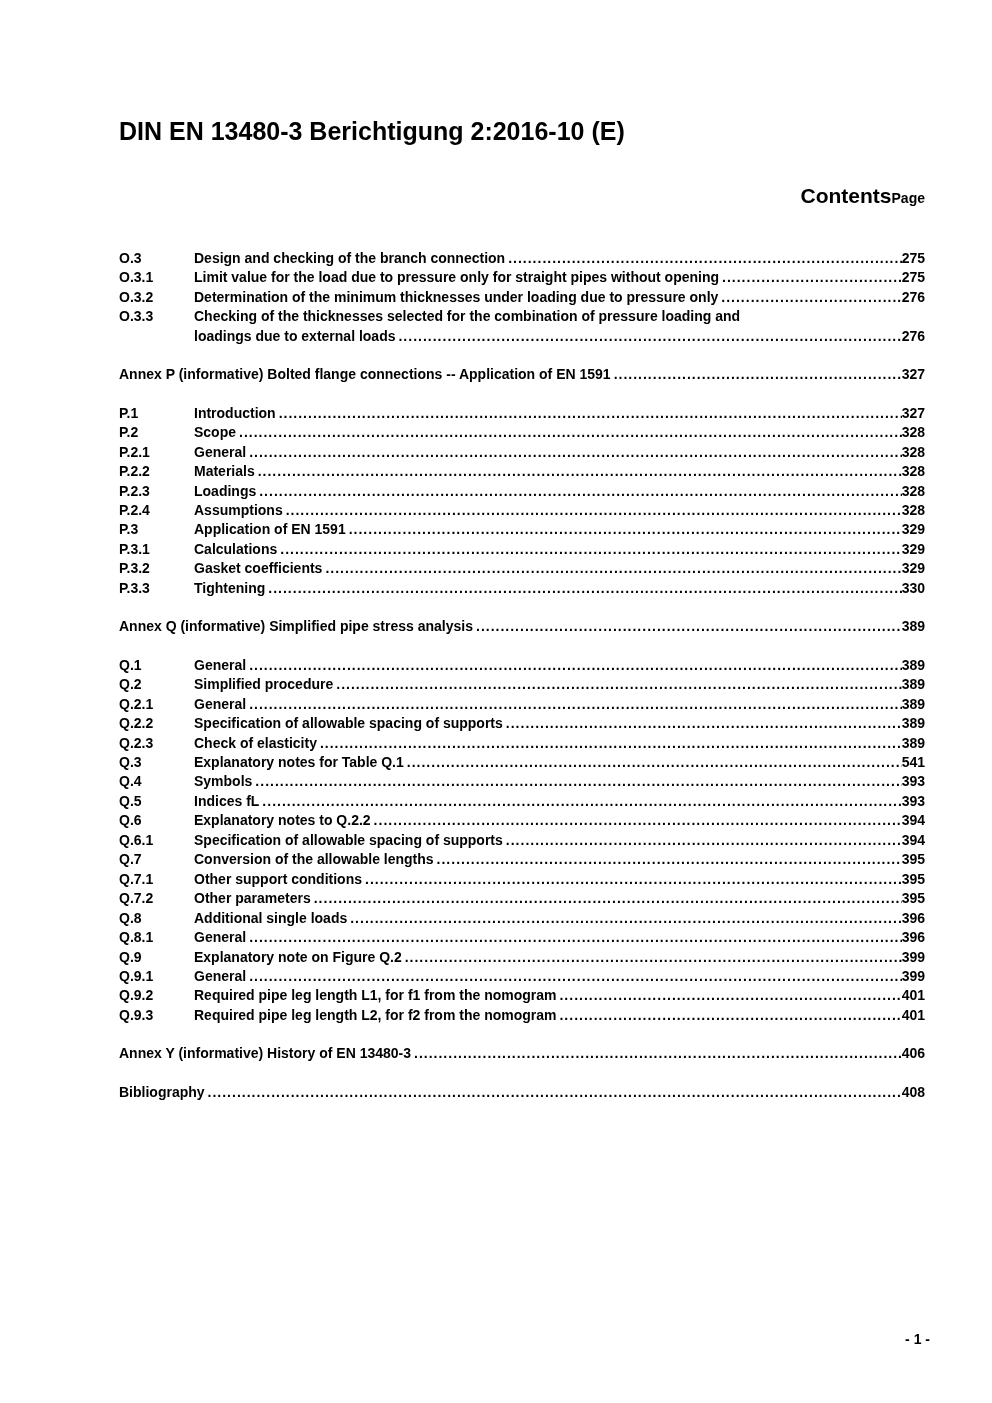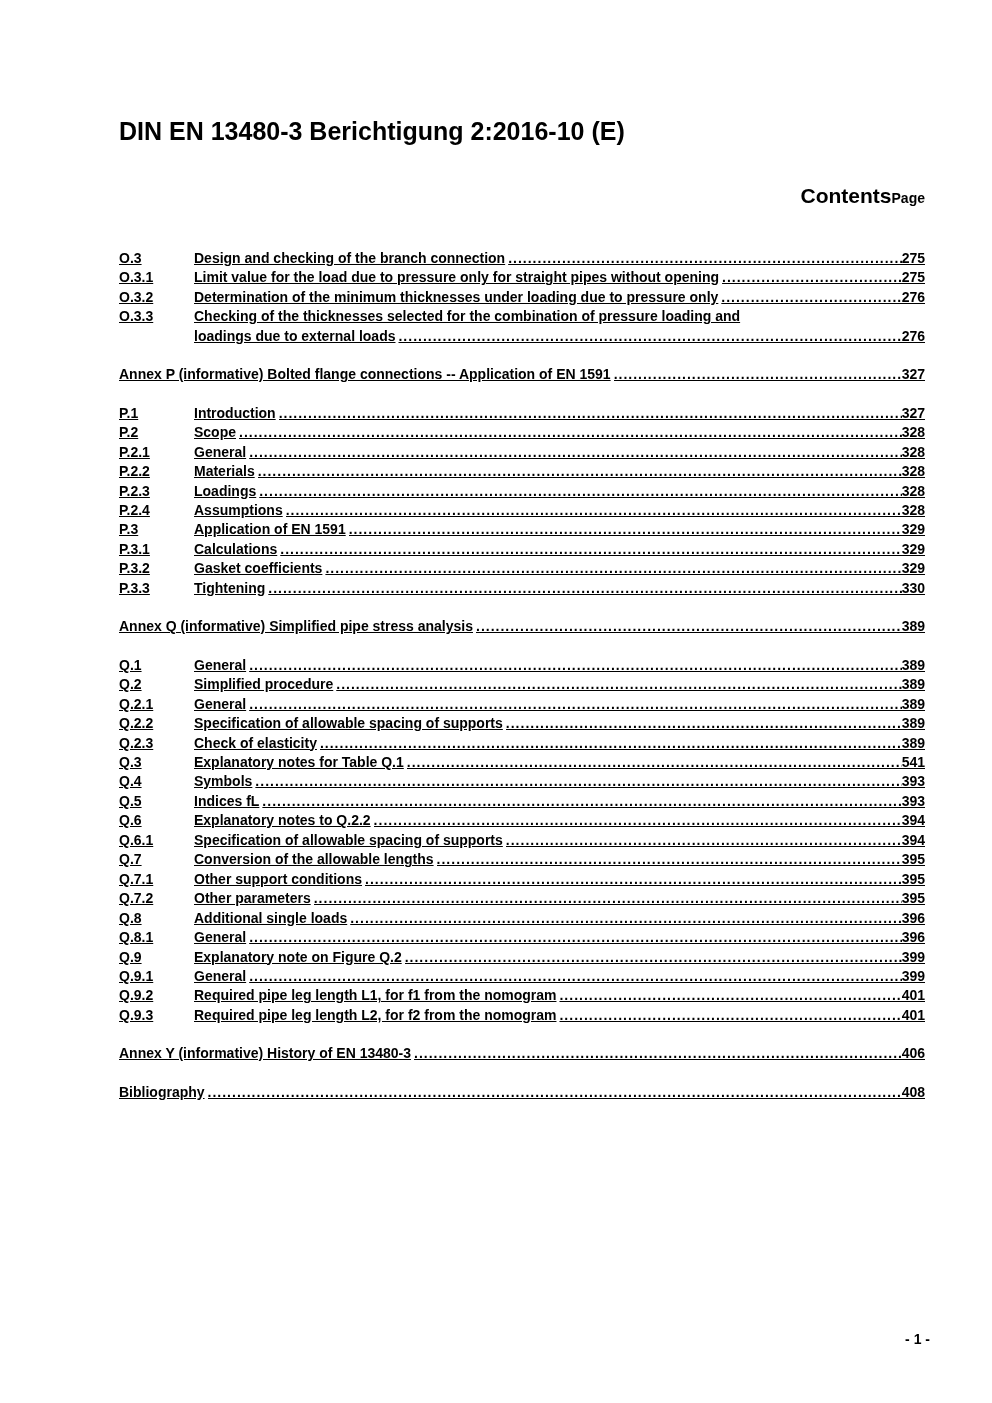--- a/index.html
+++ b/index.html
@@ -15,21 +15,21 @@
     margin-top: 33px; font-size: 18px; line-height: 21.5px; white-space: nowrap;
     padding-bottom: 5px; border-bottom: 3px solid #000;
     margin-left: -21px; padding-left: 21px;
     margin-right: -9px; padding-right: 9px;
   }
 
   .contents-bar { display: flex; justify-content: flex-end; align-items: baseline; margin-top: 39px; }
   .contents-title { font-size: 21px; line-height: 23px; }
   .page-label { font-size: 14px; }
 
-  .toc { margin-top: 42px; text-decoration: underline; }
+  .toc { margin-top: 42px; }
   .toc-group + .toc-group { margin-top: 19px; }
 
   .row { display: flex; align-items: baseline; font-size: 14px; line-height: 19.45px; white-space: nowrap; }
   .num { flex: 0 0 75px; }
   .t { flex: 0 0 auto; }
   .leader { flex: 1 1 auto; overflow: hidden; margin-left: 3px; }
   .leader::after {
     content: "....................................................................................................................................................................................................................................................................................................................";
     letter-spacing: 1px;
   }

